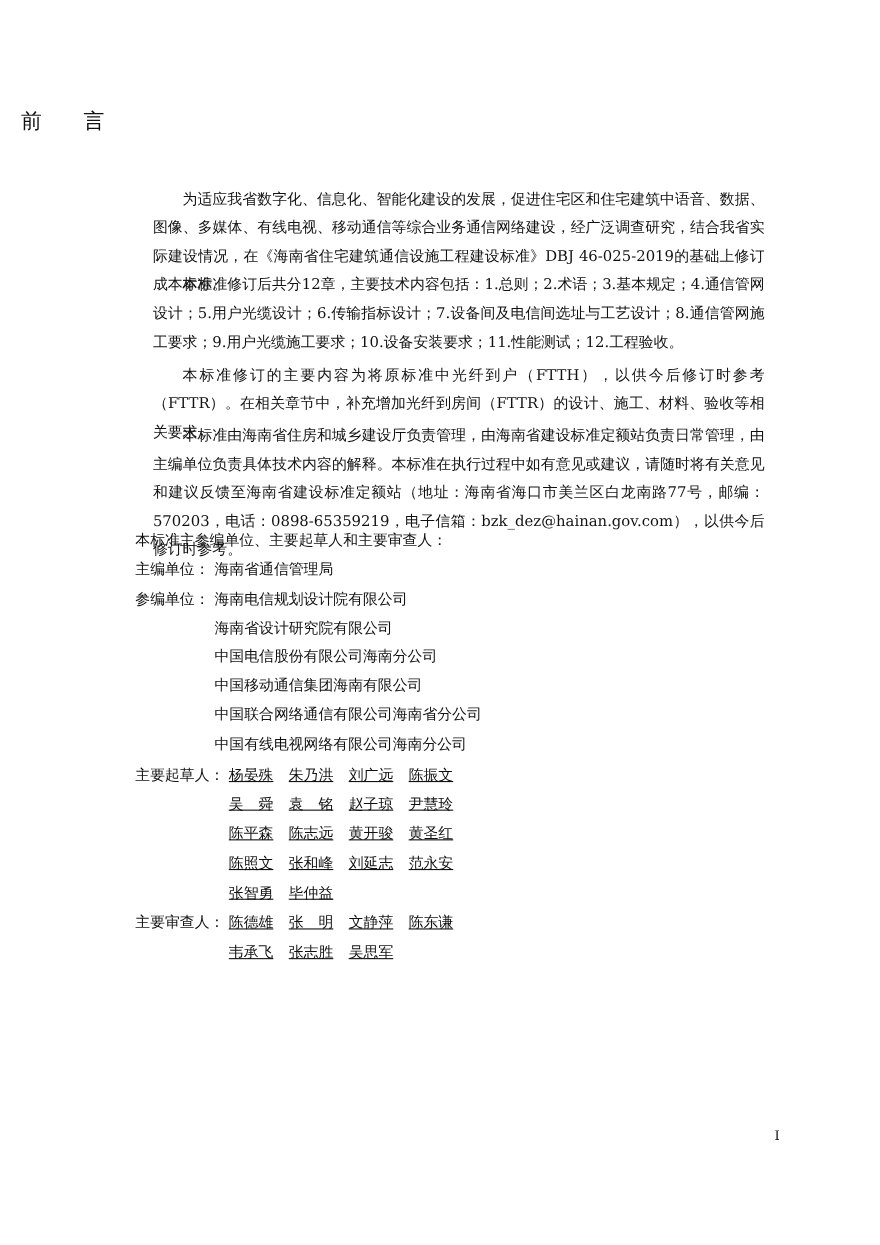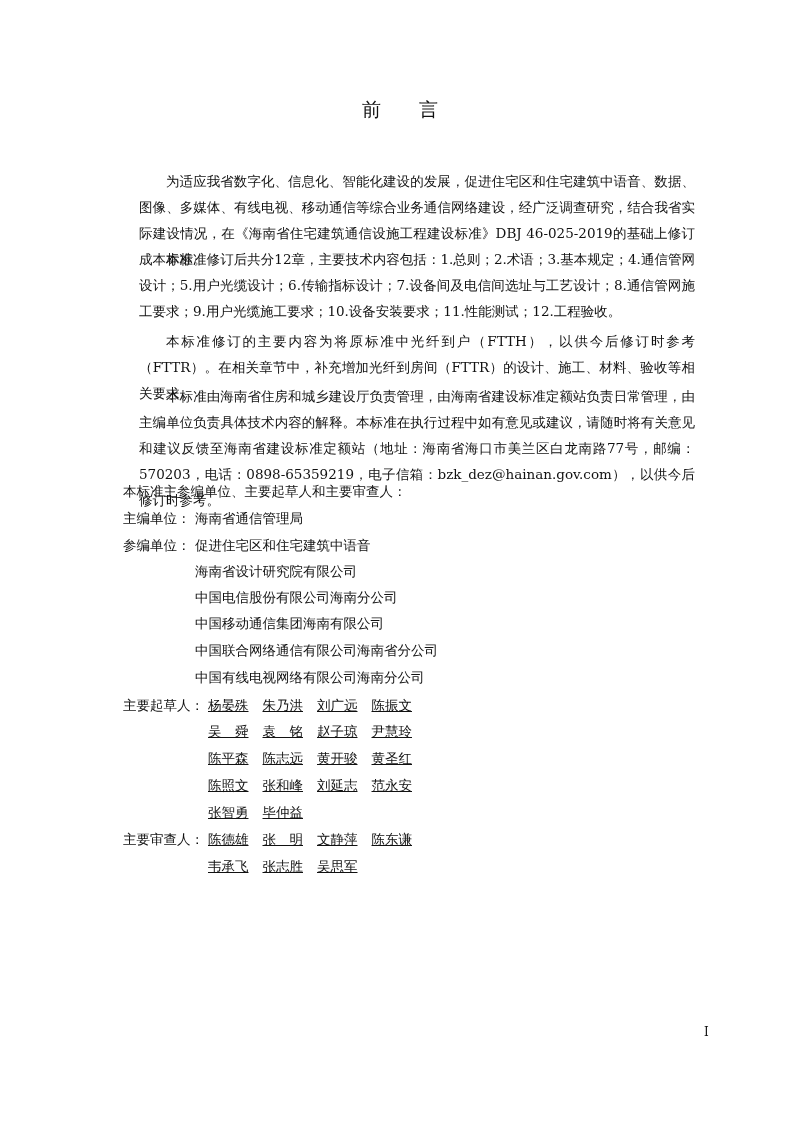--- a/index.html
+++ b/index.html
@@ -1,18 +1,18 @@
 <!DOCTYPE html>
 <html><head>
   <meta charset="utf-8">
   <style>
     html, body { margin: 0; padding: 0; background: #ffffff; }
     body { width: 800px; height: 1132px; position: relative; overflow: hidden;
       font-family: "DejaVu Serif", "Liberation Serif", serif; color: #111; }
-    .title { position: absolute; top: 97px; left: 0; width: 800px; text-align: center;
+    .title { position: absolute; top: 97px; left: 0; width: 800px; 
       font-family: "DejaVu Sans", sans-serif; font-size: 19px; letter-spacing: 0; }
     .title span { display: inline-block; margin: 0 19px; }
     .para { position: absolute; left: 123px; width: 556px; font-size: 13.5px; line-height: 26px;
       text-indent: 27px; text-align: justify; margin: 16px; }
     .line { position: absolute; font-size: 13.5px; line-height: 26px; white-space: nowrap; }
     .names span { display: inline-block; margin-right: 14px; text-decoration: underline; }
     .pagenum { position: absolute; top: 1025px; left: 704px; font-size: 12px; }
   </style>
 </head>
 <body>
@@ -23,21 +23,21 @@
 
 <p class="para" style="top:152px">为适应我省数字化、信息化、智能化建设的发展，促进住宅区和住宅建筑中语音、数据、图像、多媒体、有线电视、移动通信等综合业务通信网络建设，经广泛调查研究，结合我省实际建设情况，在《海南省住宅建筑通信设施工程建设标准》DBJ 46-025-2019的基础上修订成本标准。</p>
 <p class="para" style="top:230px">本标准修订后共分12章，主要技术内容包括：1.总则；2.术语；3.基本规定；4.通信管网设计；5.用户光缆设计；6.传输指标设计；7.设备间及电信间选址与工艺设计；8.通信管网施工要求；9.用户光缆施工要求；10.设备安装要求；11.性能测试；12.工程验收。</p>
 <p class="para" style="top:312px">本标准修订的主要内容为将原标准中光纤到户（FTTH），以供今后修订时参考（FTTR）。在相关章节中，补充增加光纤到房间（FTTR）的设计、施工、材料、验收等相关要求。</p>
 <p class="para" style="top:367px">本标准由海南省住房和城乡建设厅负责管理，由海南省建设标准定额站负责日常管理，由主编单位负责具体技术内容的解释。本标准在执行过程中如有意见或建议，请随时将有关意见和建议反馈至海南省建设标准定额站（地址：海南省海口市美兰区白龙南路77号，邮编：570203，电话：0898-65359219，电子信箱：bzk_dez@hainan.gov.com），以供今后修订时参考。</p>
 
 <div class="line" style="top:478px; left:123px">本标准主参编单位、主要起草人和主要审查人：</div>
 
 <div class="line" style="top:505px; left:123px">主编单位：</div>
 <div class="line" style="top:505px; left:195px">海南省通信管理局</div>
-<div class="line" style="top:532px; left:195px">促进住宅区和住宅建筑中语音</div>
+<div class="line" style="top:532px; left:195px">海南电信规划设计院有限公司</div>
 
 <div class="line" style="top:532px; left:123px">参编单位：</div>
 <div class="line" style="top:558px; left:195px">海南省设计研究院有限公司</div>
 <div class="line" style="top:584px; left:195px">中国电信股份有限公司海南分公司</div>
 <div class="line" style="top:610px; left:195px">中国移动通信集团海南有限公司</div>
 <div class="line" style="top:637px; left:195px">中国联合网络通信有限公司海南省分公司</div>
 <div class="line" style="top:664px; left:195px">中国有线电视网络有限公司海南分公司</div>
 
 <div class="line" style="top:692px; left:123px">主要起草人：</div>
 <div class="line names" style="top:692px; left:208px">

